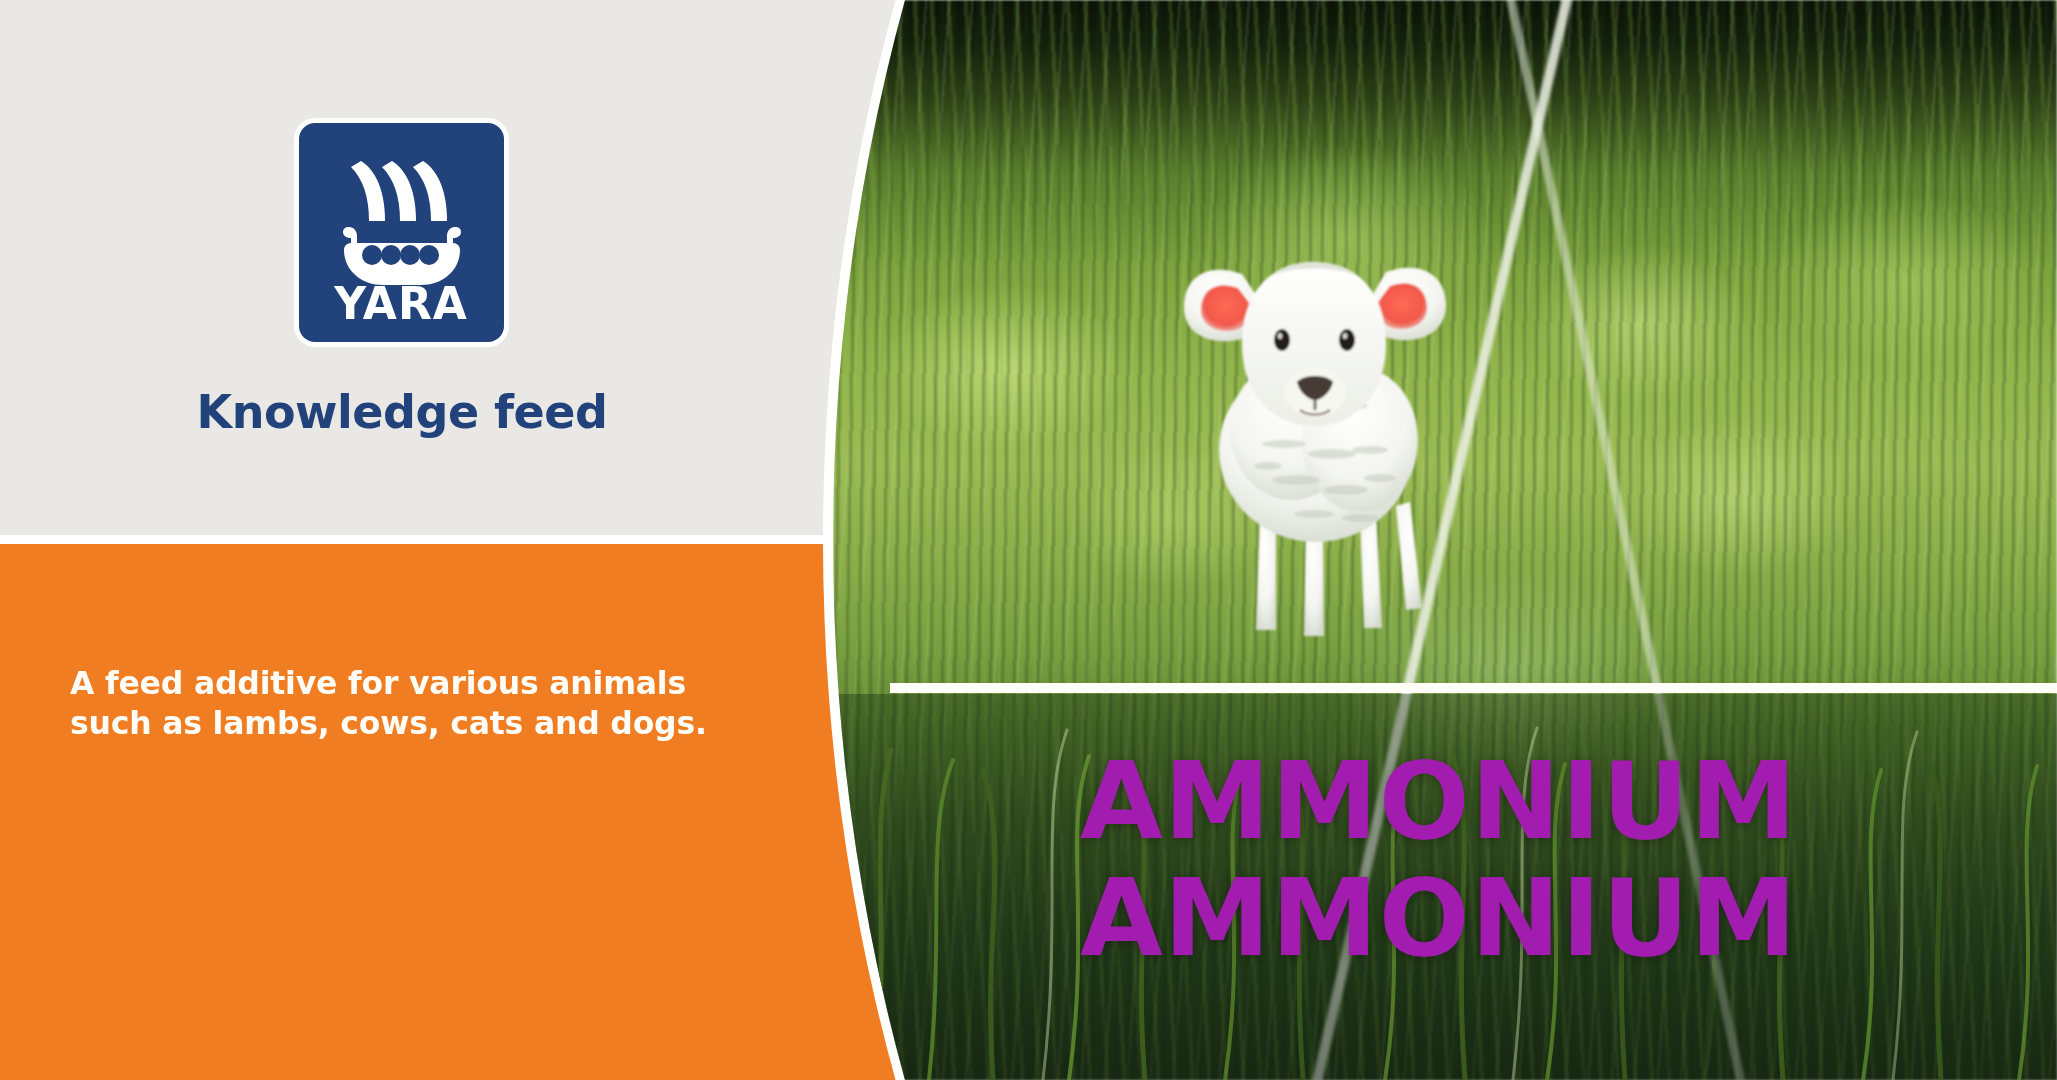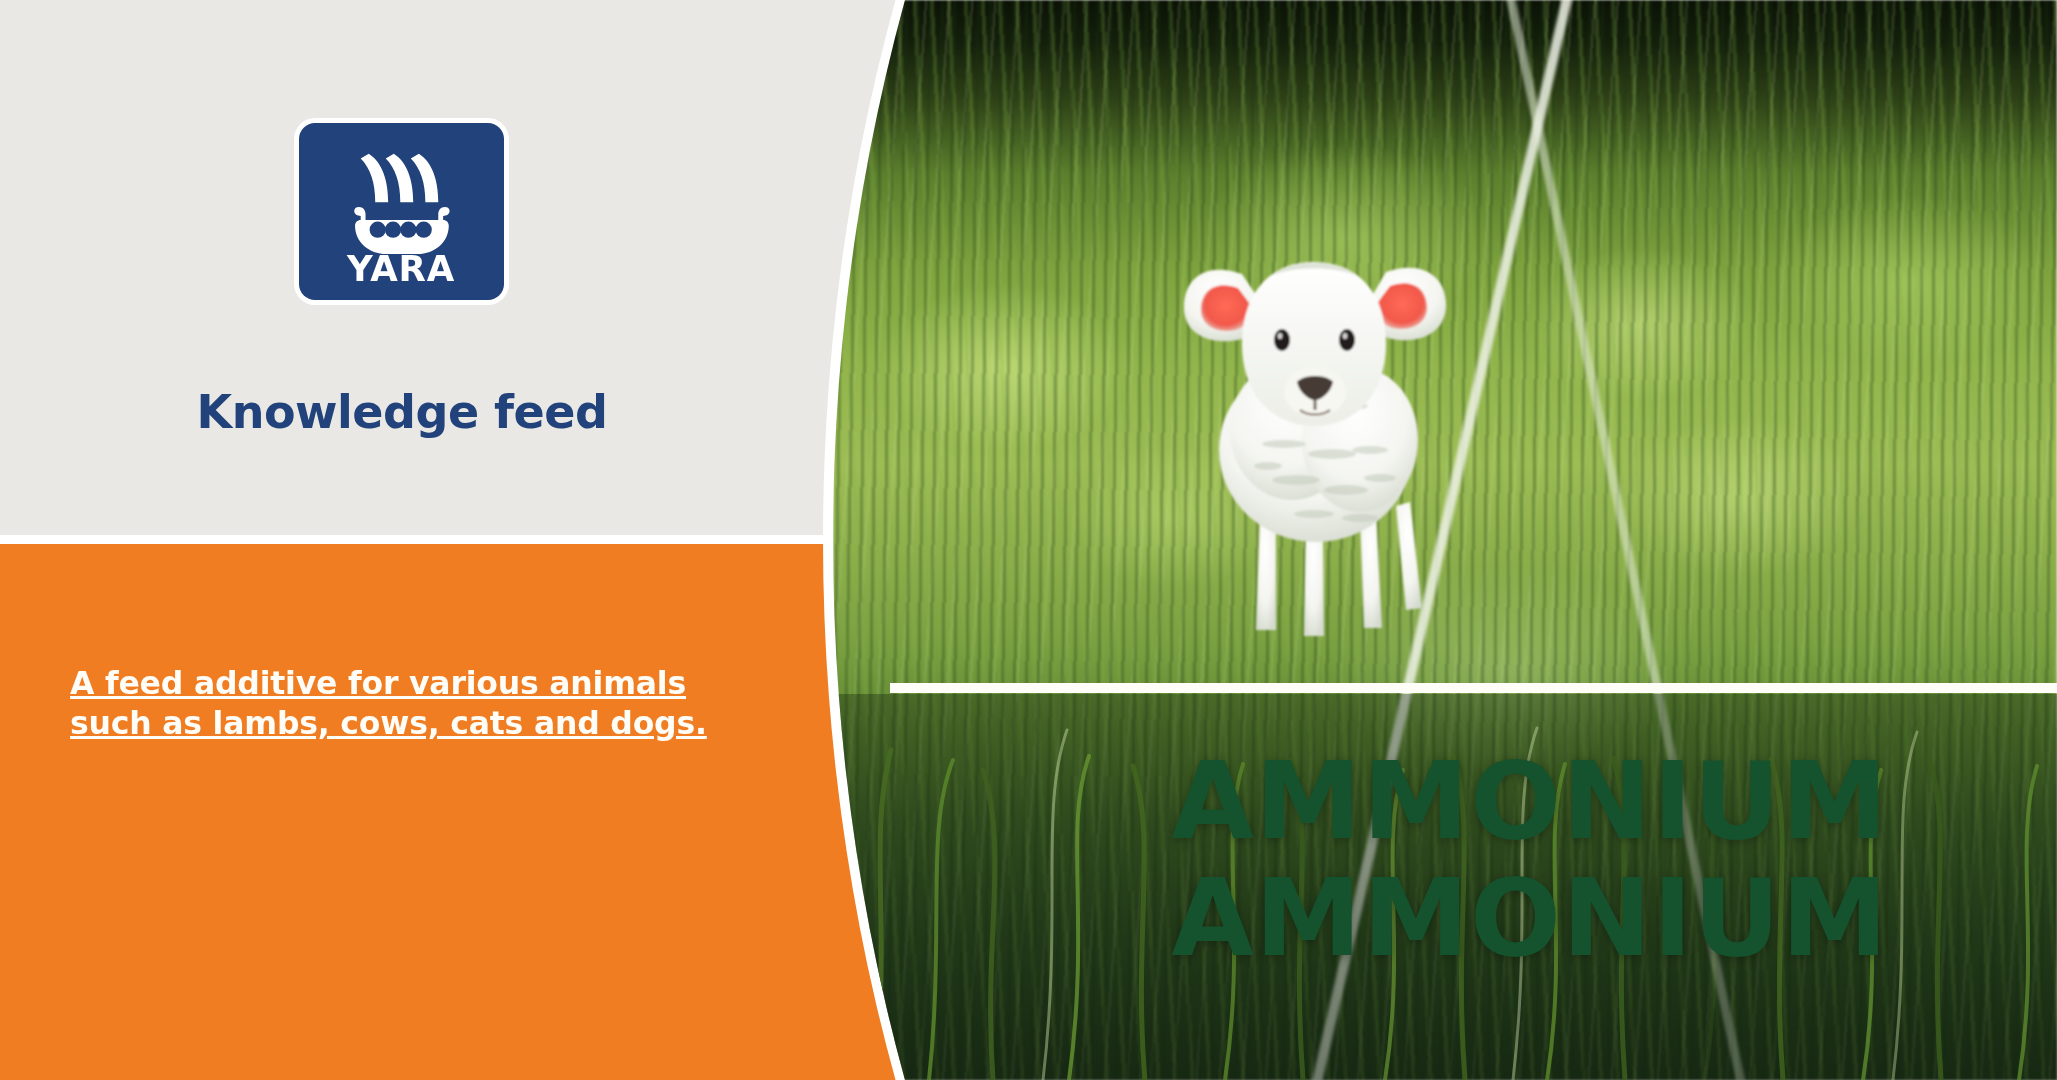--- a/index.html
+++ b/index.html
@@ -21,21 +21,21 @@
     position:absolute; left:0; top:535px; width:1160px; height:9px;
     background:#ffffff;
   }
   .panel-orange {
     position:absolute; left:0; top:544px; width:1160px; height:536px;
     background:#F07D22;
   }
 
   
   .logo-wrap {
-    position:absolute; left:299px; top:123px; width:205px; height:177px;border-radius:29px;
+    position:absolute; left:299px; top:123px; width:205px; height:219px;border-radius:29px;
   }
   .logo-tile {
     position:absolute; inset:0;
     background:#21427A;
     border-radius:16px;
     box-shadow:0 0 0 5px #ffffff;
   }
   .logo-svg { position:absolute; inset:0; width:100%; height:100%; }
 
   .tagline {
@@ -51,21 +51,20 @@
 
   
   .headline {
     position:absolute; left:70px; top:663px; width:700px;
     font-family:"DejaVu Sans", sans-serif;
     font-weight:bold;
     font-size:31.5px;
     line-height:1.27;
     color:#FFFDF7;
     letter-spacing:-0.2px;
-    text-decoration:underline;
   }
   .body-copy {
     position:absolute; left:70px; top:800px; width:690px;
     font-family:"DejaVu Sans", sans-serif;
     font-weight:normal;
     font-size:25px;
     line-height:1.52;
     color:#FFFDF7;
     letter-spacing:-0.1px;
   }
@@ -141,24 +140,23 @@
 
   
   .photo-rule {
     position:absolute; left:890px; top:683px; width:1167px; height:10px;
     background:#FFFDF7;
   }
 
   
   .title-block {
     position:absolute; left:1080px; top:750px; width:900px;
-    text-align:center;
     font-family:"DejaVu Sans", sans-serif;
     font-weight:bold;
-    color:#14532d;
+    color:#a21caf;
     letter-spacing:1px;
     text-shadow:0 2px 10px rgba(0,0,0,.28);
     line-height:0.96;
   }
   .title-l1 { font-size:107px; display:block; }
   .title-l2 { font-size:107px; display:block; margin-top:14px; }
 </style>
 </head>
 <body>
 

